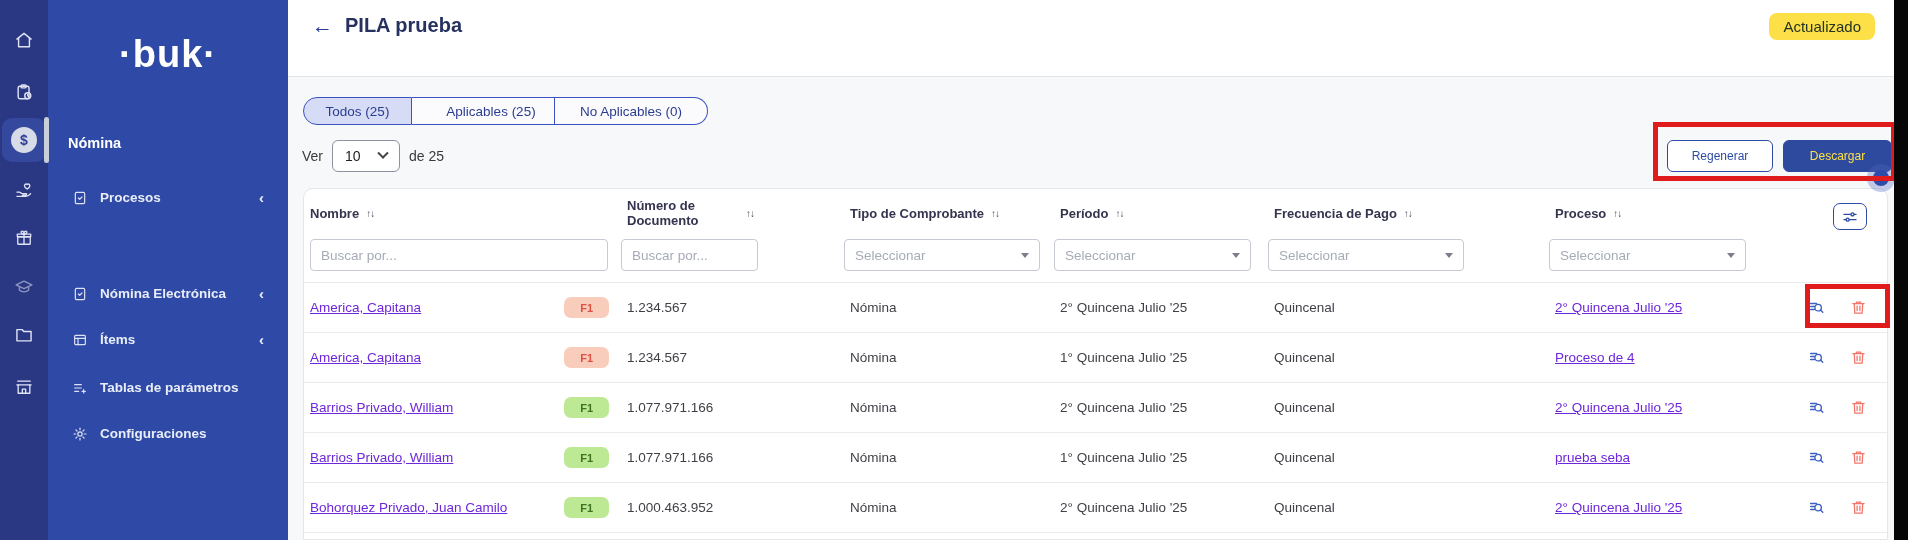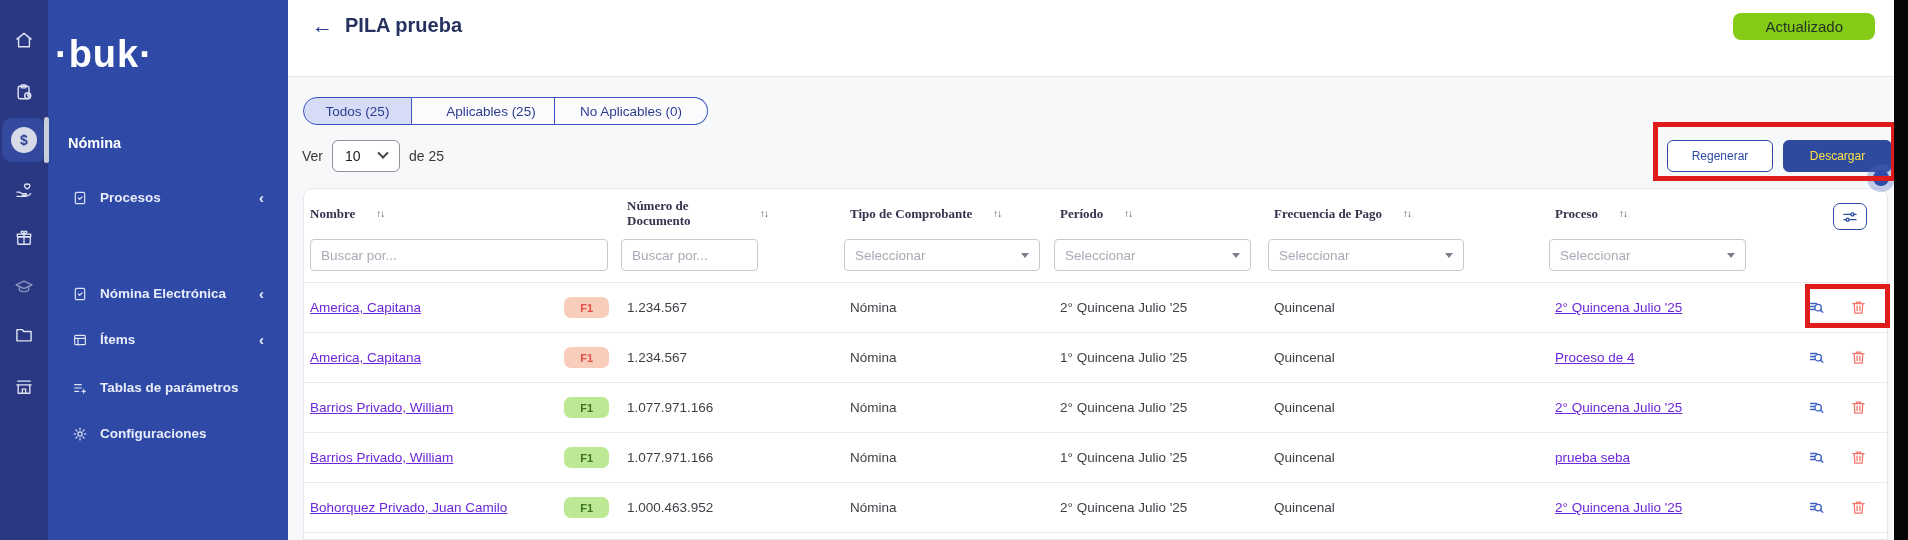--- a/index.html
+++ b/index.html
@@ -10,35 +10,35 @@
   .rail { position:absolute; left:0; top:0; width:48px; height:540px; background:#2A3884; z-index:10; }
   .rail-icon { position:absolute; left:0; width:48px; display:flex; justify-content:center; color:#DFE3F4; }
   .rail-active-bg { position:absolute; left:2px; top:118px; width:44px; height:44px; border-radius:10px; background:#34489E; }
   .rail-dollar { position:absolute; left:11px; top:127px; width:26px; height:26px; border-radius:50%; background:#D7DBE8;
                  display:flex; align-items:center; justify-content:center; color:#2B3E96; font-weight:bold; font-size:14px; }
   .rail-thumb { position:absolute; left:44px; top:117px; width:5px; height:46px; border-radius:3px; background:#C9CEDA; z-index:12; }
   .dim { opacity:.55; }
 
   
   .panel { position:absolute; left:48px; top:0; width:240px; height:540px; background:#2E4AA6; z-index:9; color:#fff; }
-  .logo { position:absolute; top:33px; left:0; width:100%; font-size:38px; font-weight:bold; letter-spacing:1px; color:#fff;margin-left:7px; }
+  .logo { position:absolute; top:33px; left:0; width:100%; text-align:center; font-size:38px; font-weight:bold; letter-spacing:1px; color:#fff; }
   .section-label { position:absolute; left:20px; top:135px; font-size:14.5px; font-weight:bold; color:#fff; }
   .menu-item { position:absolute; left:10px; width:220px; height:45px; border-radius:10px; display:flex; align-items:center;
                padding:0 14px; color:#E9EDF9; font-size:13.5px; font-weight:600; cursor:pointer; }
   .menu-item .mi-icon { width:16px; height:16px; margin-right:12px; display:flex; color:#DDE2F5; }
   .menu-item.active { background:#3A55B6; }
   .chev { margin-left:auto; font-size:15px; font-weight:bold; color:#E9EDF9; }
 
   
   .main { position:absolute; left:288px; top:0; width:1620px; height:540px; background:#F7F8FA; }
   .topbar { position:absolute; left:0; top:0; width:100%; height:77px; background:#FFFFFF; border-bottom:1px solid #E2E4E8; }
   .back { position:absolute; left:24px; top:14px; font-size:21px; color:#2B3D8F; cursor:pointer; }
   .page-title { position:absolute; left:57px; top:14px; font-size:20px; font-weight:600; color:#26315F; }
-  .status-badge { position:absolute; right:33px; top:13px; background:#84cc16; color:#243320; font-size:15px;
-                  padding:5px 32px; border-radius:8px; }
+  .status-badge { position:absolute; right:33px; top:13px; background:#fde047; color:#243320; font-size:15px;
+                  padding:5px 14px; border-radius:8px; }
 
   
   .tabs { position:absolute; left:15px; top:97px; height:28px; display:flex; }
   .tab { height:28px; display:flex; align-items:center; justify-content:center; font-size:13.5px; color:#2B3D8F;
          border:1px solid #3B53C1; background:#FBFBFD; cursor:pointer; }
   .tab.first { border-radius:14px 0 0 14px; width:109px; }
   .tab.mid { width:143px; border-left:none;padding-left:16px; }
   .tab.last { border-radius:0 14px 14px 0; width:153px; border-left:none; }
   .tab.selected { background:#D6DCF6; }
 
@@ -57,21 +57,21 @@
   .redbox1 { left:1365px; top:122px; width:243px; height:59px; }
   .redbox2 { left:1517px; top:284px; width:85px; height:44px; }
   .notif-dot { position:absolute; left:1585px; top:170px; width:16px; height:16px; border-radius:50%; background:#2D4BA8;
                box-shadow:0 0 0 6px rgba(77,104,190,.32); z-index:30; }
 
   
   .card { position:absolute; left:15px; top:188px; width:1585px; height:352px; background:#fff;
           border:1px solid #E4E6EB; border-radius:10px 10px 0 0; overflow:hidden; }
   .tgrid { display:grid; grid-template-columns:317px 223px 210px 214px 281px 204px 1fr; align-items:center; }
   .thead { height:50px; }
-  .th { display:flex; align-items:center; gap:21px; padding-left:6px; font-size:13px; font-weight:bold; color:#34344E; line-height:1.15;font-family:Liberation Serif, serif; }
+  .th { display:flex; align-items:center; gap:7px; padding-left:6px; font-size:13px; font-weight:bold; color:#34344E; line-height:1.15; }
   .th .wrap { max-width:112px; }
   .sort { font-size:10px; color:#4A4A5A; letter-spacing:-1px; }
   .frow { height:43px; align-items:start; }
   .fin { height:32px; border:1px solid #C6CAD2; border-radius:4px; background:#fff; font-size:13.5px; color:#444;
          padding:0 10px; font-family:"Liberation Sans",sans-serif; }
   .fin::placeholder { color:#A6ABB5; }
   .fsel { height:32px; border:1px solid #C6CAD2; border-radius:4px; background:#fff; display:flex; align-items:center;
           justify-content:space-between; padding:0 10px; font-size:13.5px; color:#A6ABB5; cursor:pointer; }
   .caret { width:0; height:0; border-left:4px solid transparent; border-right:4px solid transparent; border-top:5px solid #7A7F8A; }
   .filter-btn { position:absolute; right:20px; top:14px; width:34px; height:27px; border:1px solid #2D4BA5; border-radius:7px;

